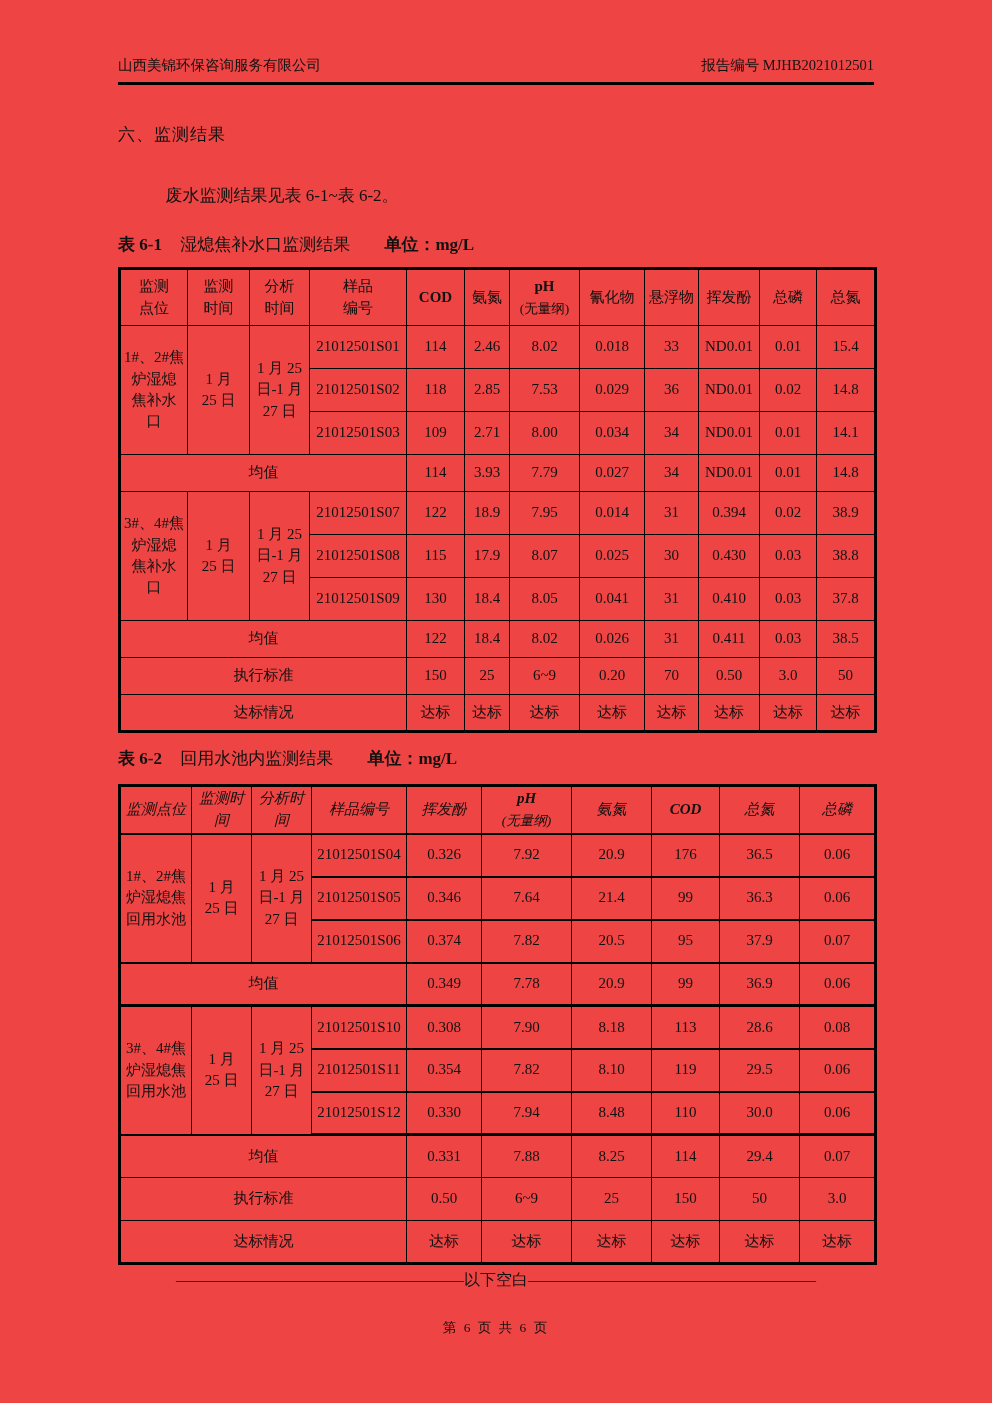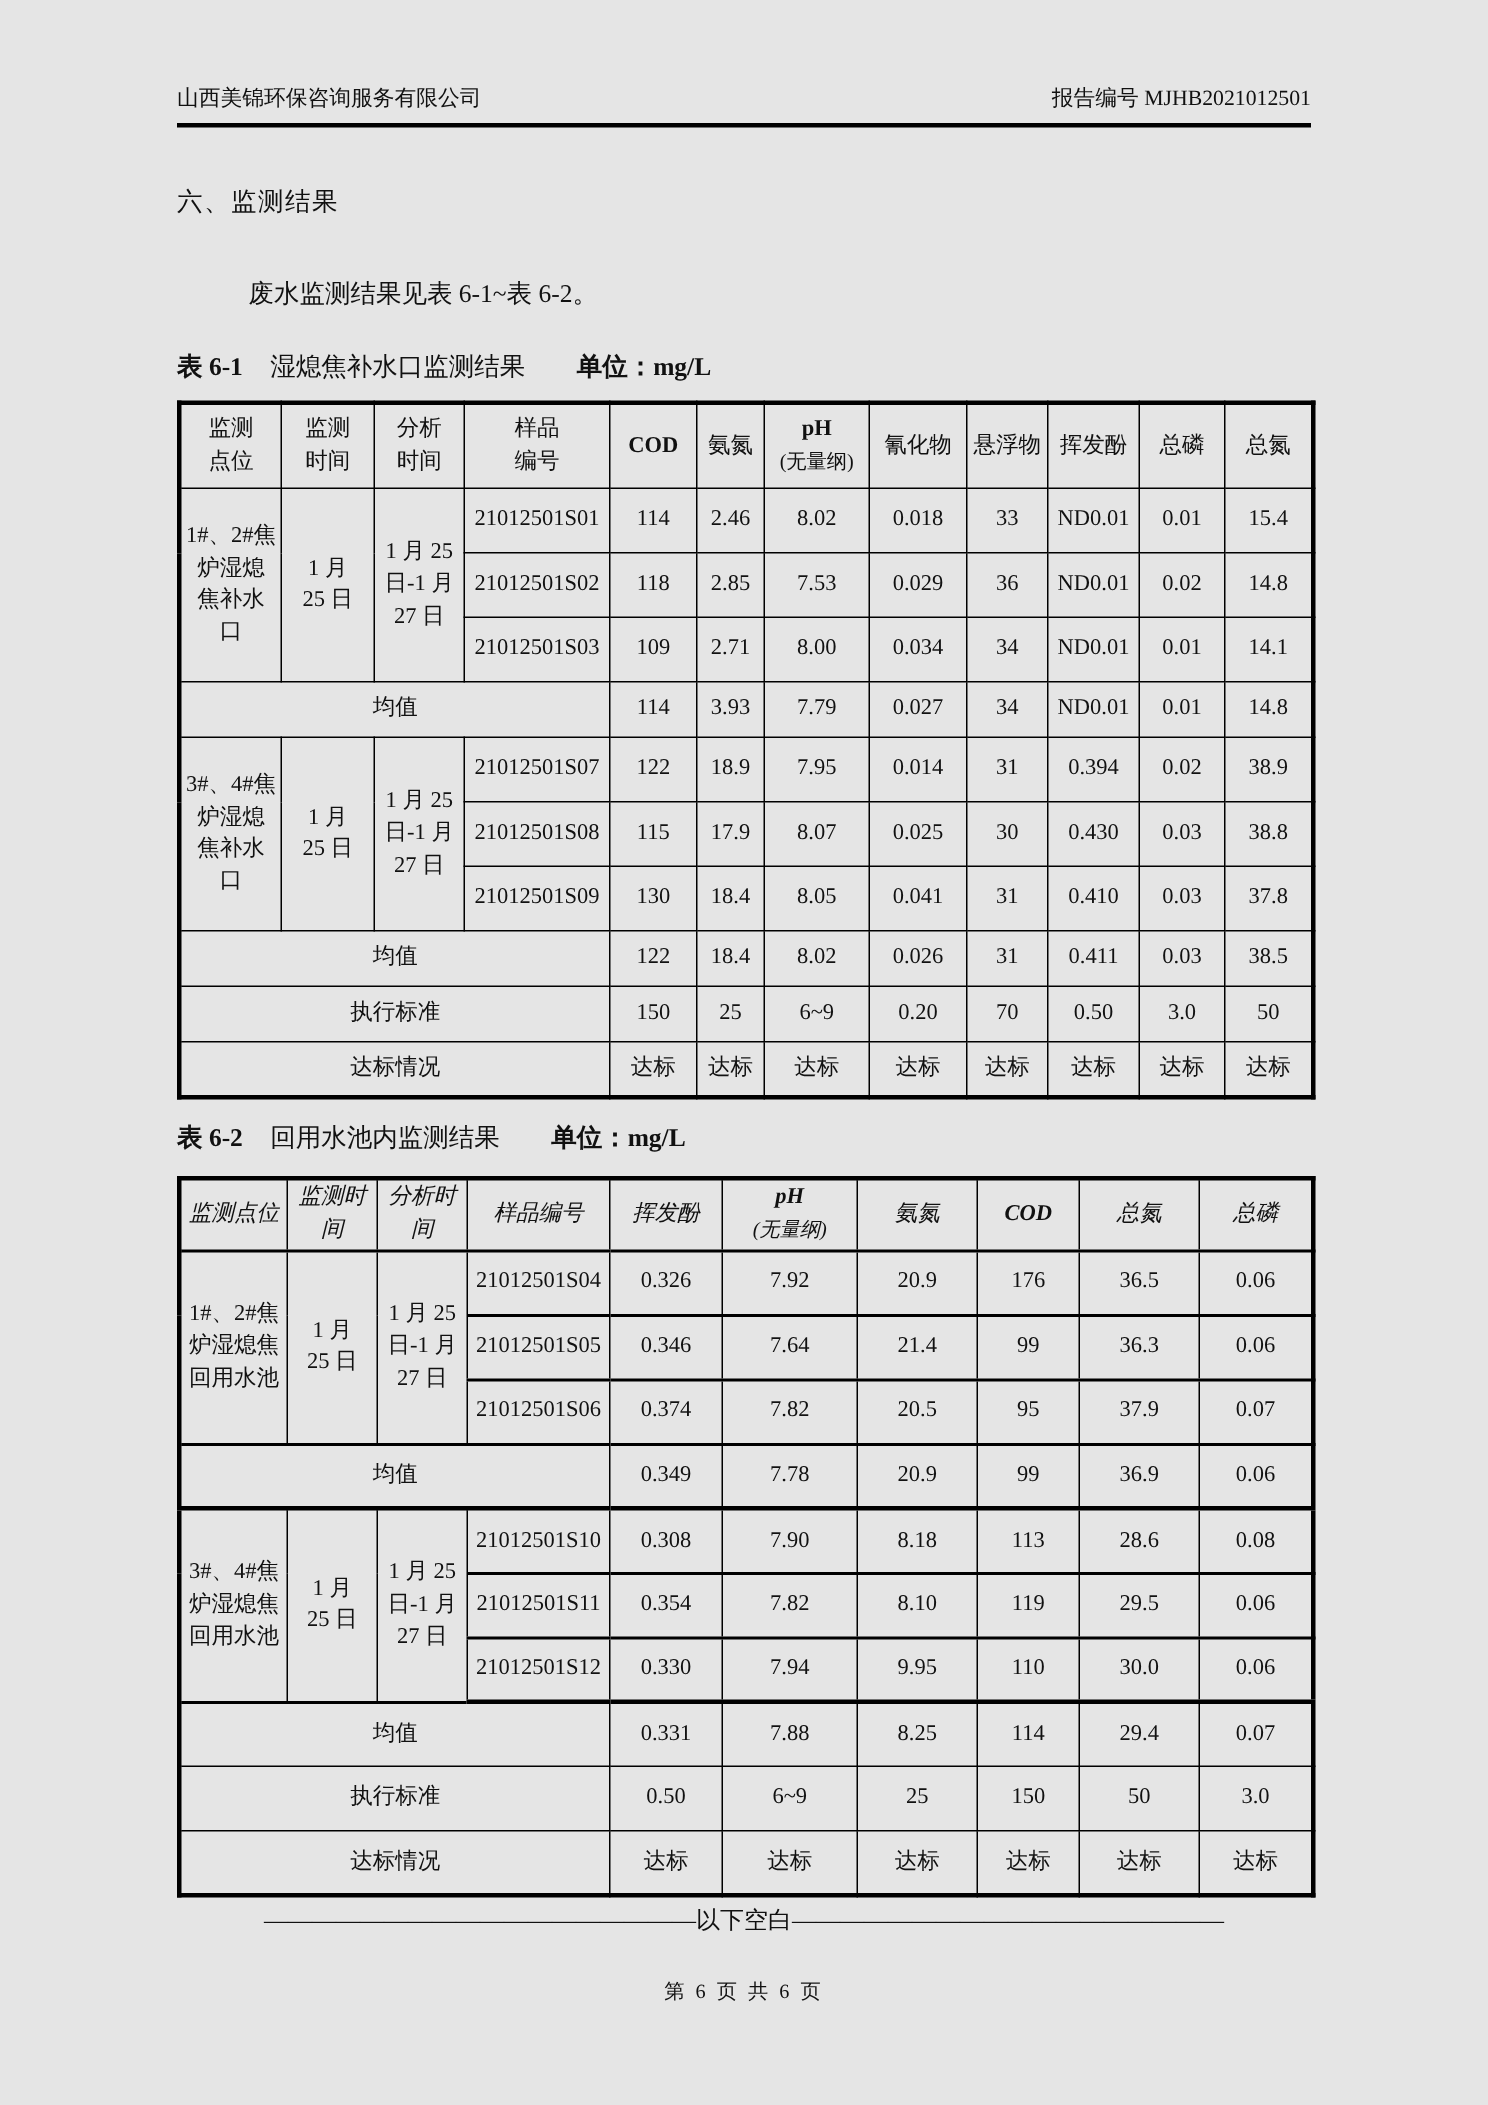--- a/index.html
+++ b/index.html
@@ -1,18 +1,18 @@
 <!DOCTYPE html>
 <html><head>
 <meta charset="utf-8">
 <style>
   html,body{margin:0;padding:0;background:#fff;color:#111;
     font-family:"Liberation Serif","DejaVu Serif",serif;}
   .sheet{width:992px;min-height:1403px;box-sizing:border-box;
-    padding:56px 118px 40px 118px;background:#e5e5e5;}
+    padding:56px 118px 40px 118px;background:#ef4444;}
   .doc-header{display:flex;justify-content:space-between;align-items:flex-end;
     font-size:14.5px;border-bottom:3.5px solid #000;padding-bottom:7px;}
   .sec-title{font-size:17px;font-weight:400;margin:38px 0 0 0;letter-spacing:1px;}
   .intro{font-size:17px;margin:38px 0 0 0;text-indent:2.8em;}
   .caption{text-align:left;font-size:17px;margin:26px 0 11px 0;}
   .caption.c2{margin-top:14px;margin-bottom:14px;}
   .caption .num{font-weight:bold;}
   .caption .ttl{margin:0 30px 0 14px;}
   .caption .unit{font-weight:bold;}
   table.t{border-collapse:collapse;table-layout:fixed;width:100%;
@@ -321,21 +321,21 @@
       <td>7.82</td>
       <td>8.10</td>
       <td>119</td>
       <td>29.5</td>
       <td>0.06</td>
     </tr>
     <tr class="dr hb3">
       <td>21012501S12</td>
       <td>0.330</td>
       <td>7.94</td>
-      <td>9.95</td>
+      <td>8.48</td>
       <td>110</td>
       <td>30.0</td>
       <td>0.06</td>
     </tr>
     <tr class="sm">
       <td colspan="4">均值</td>
       <td>0.331</td>
       <td>7.88</td>
       <td>8.25</td>
       <td>114</td>

